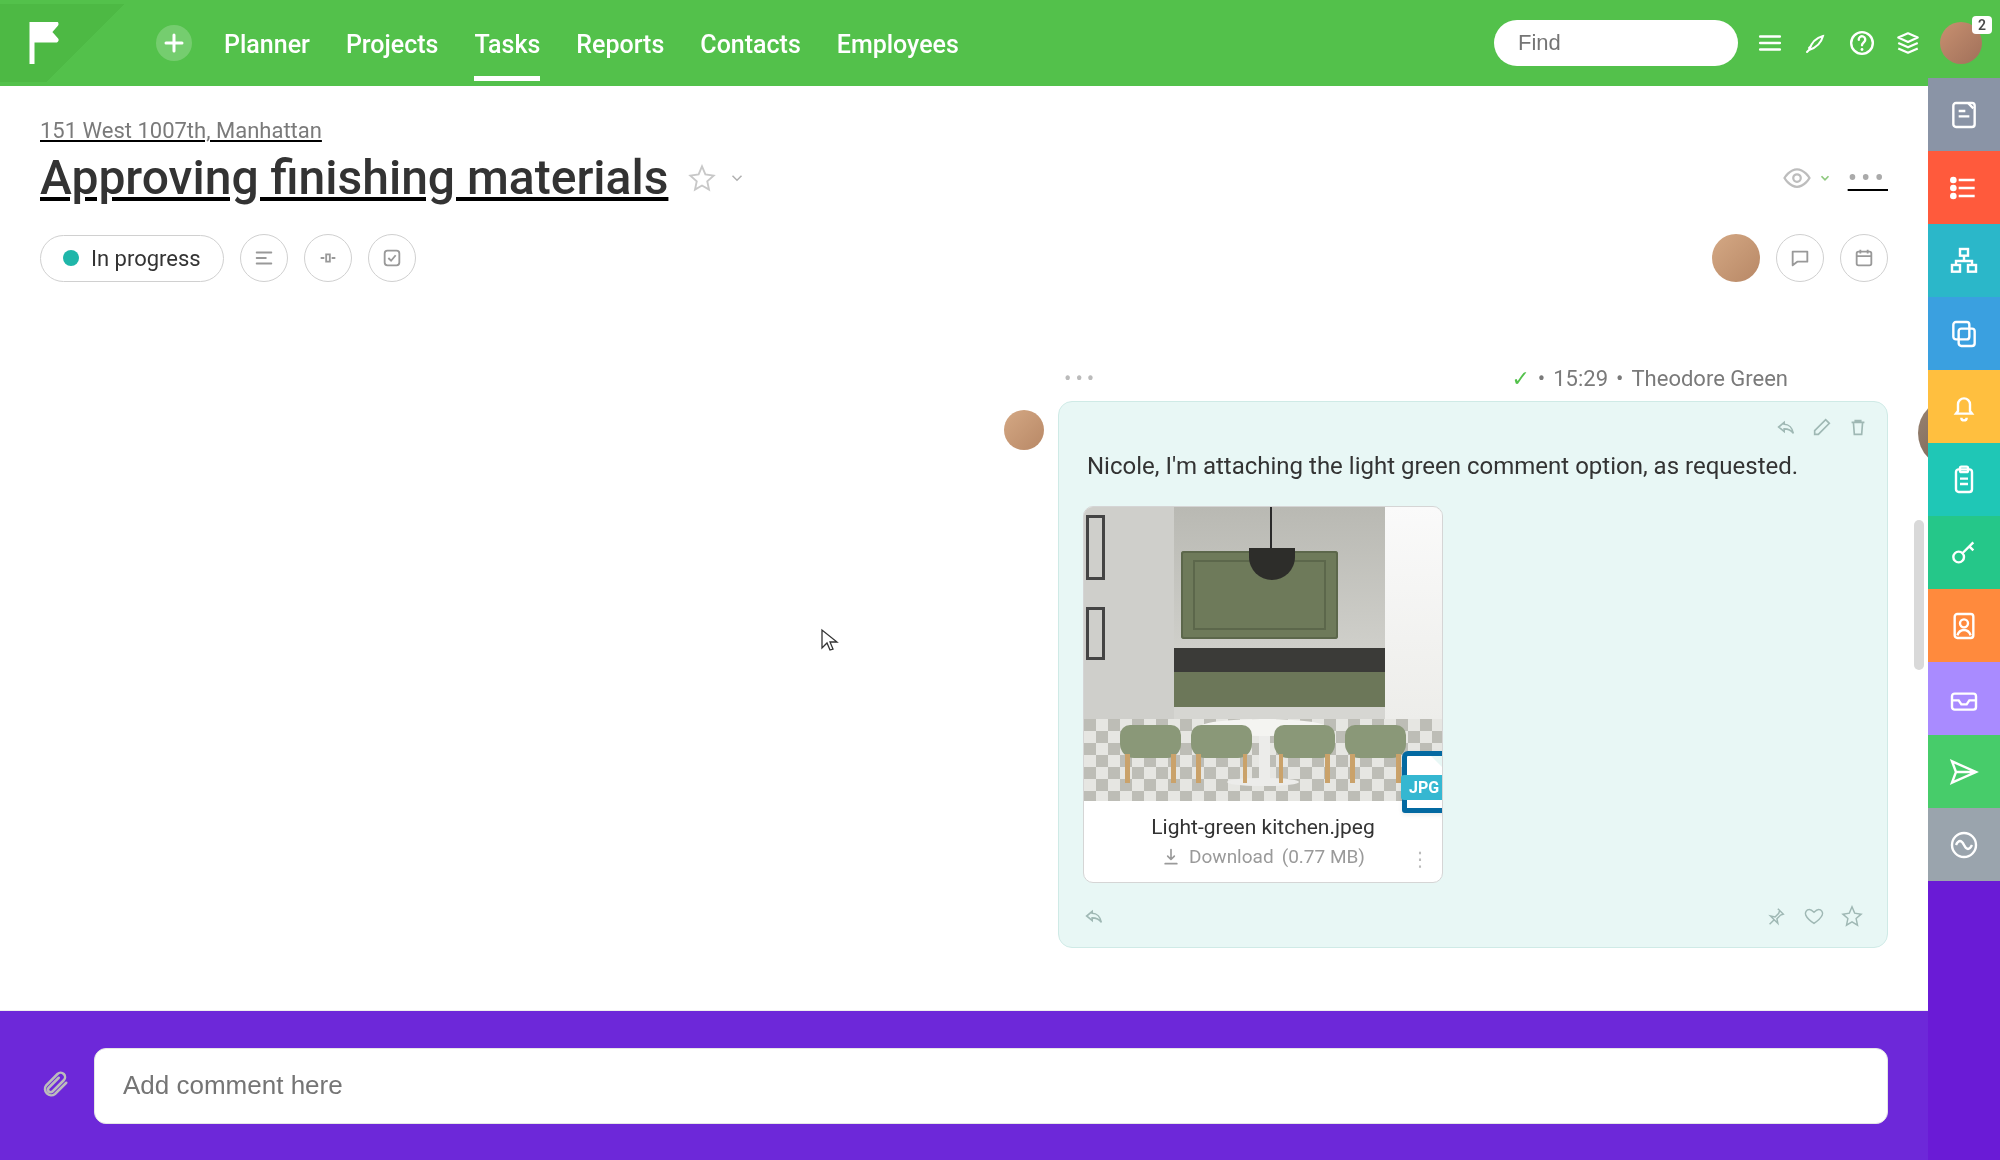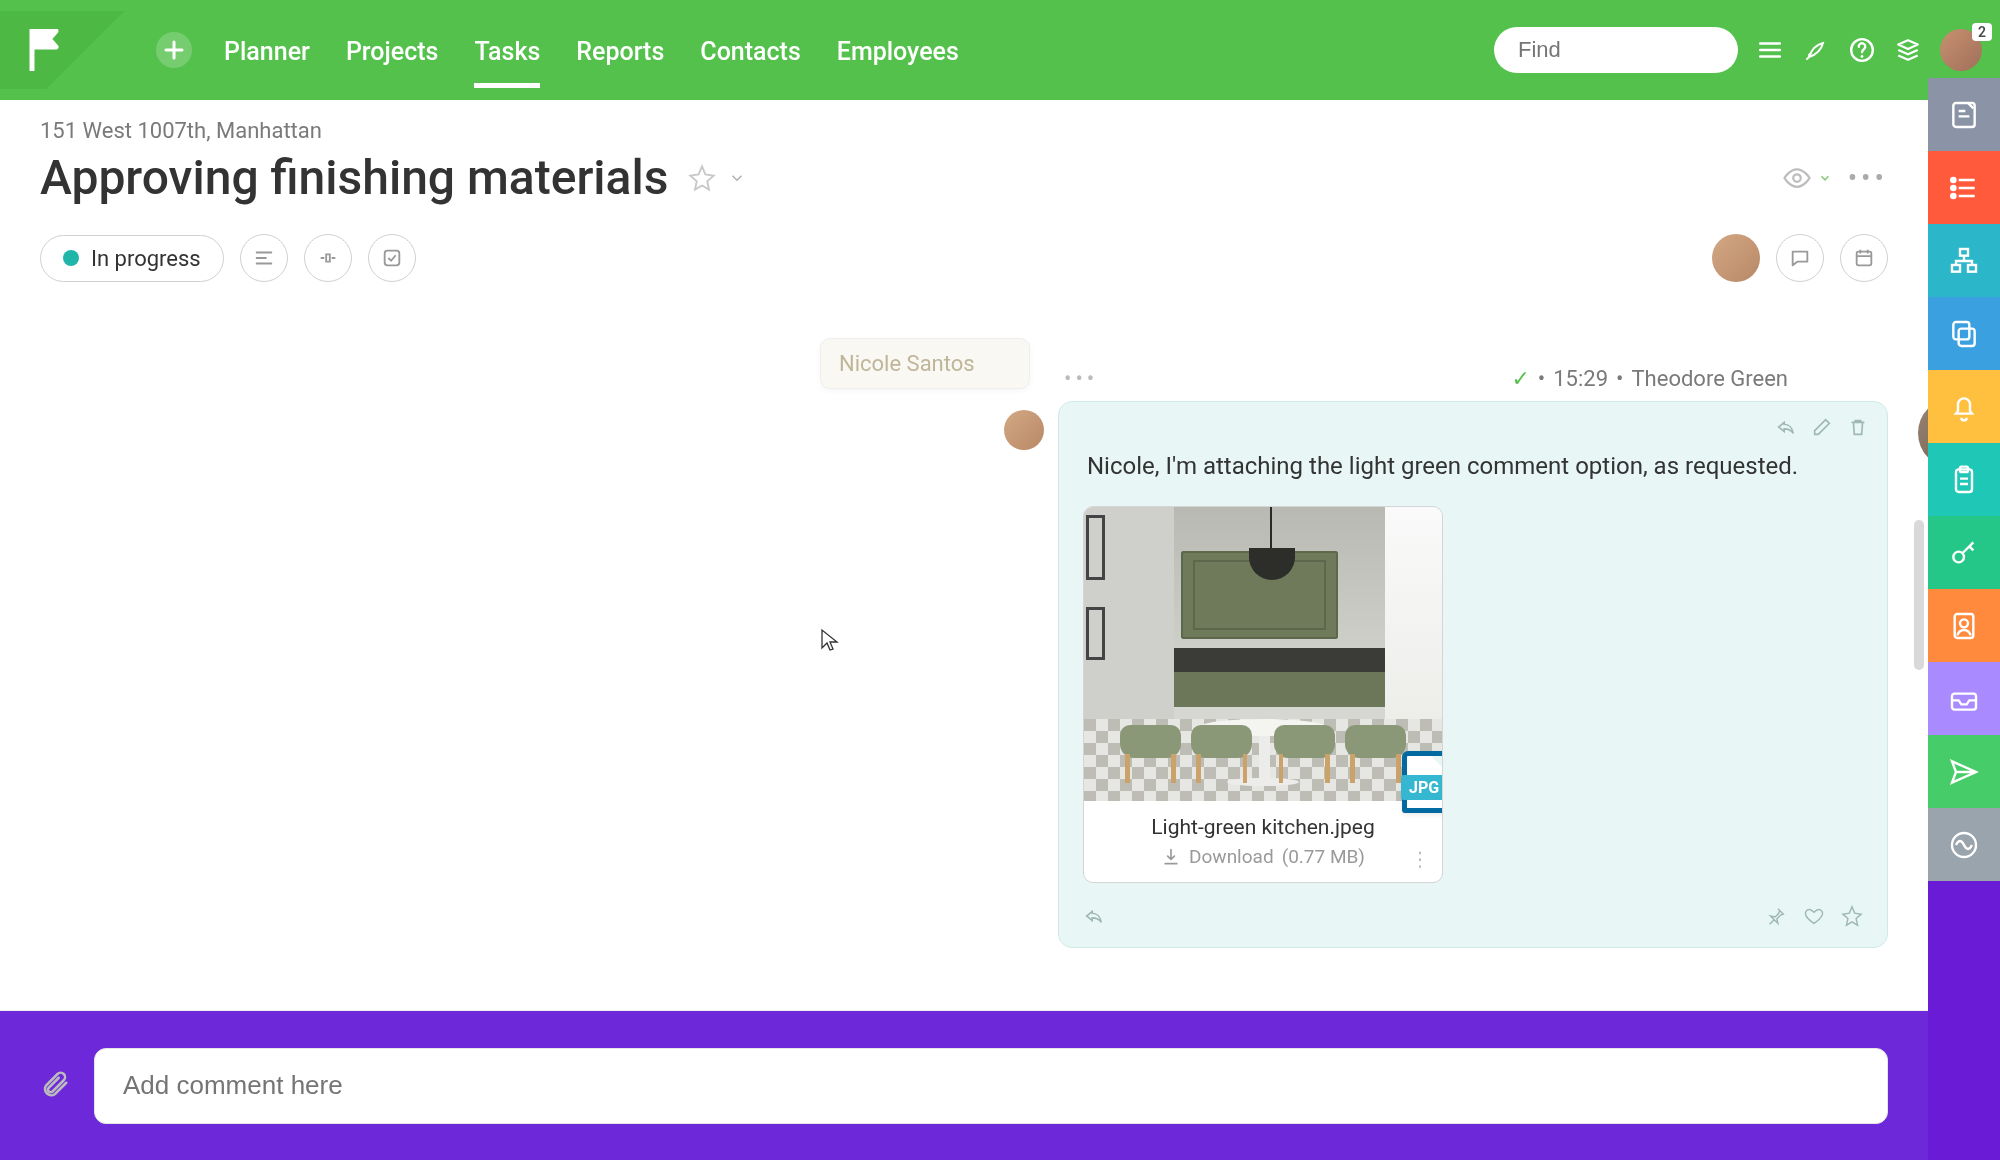--- a/index.html
+++ b/index.html
@@ -1,19 +1,19 @@
 <!DOCTYPE html>
 <html><head>
 <meta charset="utf-8">
 <style>
 * { box-sizing: border-box; margin: 0; padding: 0; }
 html, body { width: 2000px; height: 1160px; font-family: -apple-system, BlinkMacSystemFont, "Segoe UI", Roboto, sans-serif; overflow: hidden; background: #fff; }
 
 
-.topnav { height: 100px; background: #53c14b; display: flex; align-items: center; padding: 0 18px 0 0; color: #fff; position: relative; }
+.topnav { height: 86px; background: #53c14b; display: flex; align-items: center; padding: 0 18px 0 0; color: #fff; position: relative; }
 .logo-wrap { width: 148px; height: 78px; display: flex; align-items: center; justify-content: flex-start; padding-left: 28px; position: relative; background: linear-gradient(135deg, #4db944 0%, #4db944 55%, #53c14b 55%); }
 .logo-wrap::after { content:""; position:absolute; right:-15px; top:0; width:0; height:0; border-top:39px solid transparent; border-bottom:39px solid transparent; border-left:15px solid #4db944; display:none; }
 .logo-flag { width: 34px; height: 42px; }
 .plus-circle { width: 36px; height: 36px; border-radius: 50%; background: rgba(255,255,255,.2); display:flex; align-items:center; justify-content:center; margin: 0 32px 0 8px; cursor:pointer; }
 .nav-items { display:flex; gap:36px; }
 .nav-item { font-size: 25px; font-weight:500; color:#fff; cursor:pointer; padding: 24px 0 22px; position:relative; }
 .nav-item.active::after { content:""; position:absolute; left:0; right:0; bottom:0; height:5px; background:#fff; }
 .nav-right { margin-left:auto; display:flex; align-items:center; gap:18px; }
 .search { width: 244px; height: 46px; background:#fff; border-radius:23px; display:flex; align-items:center; padding:0 14px; gap:10px; }
 .search input { border:none; outline:none; font-size:22px; color:#701a75; flex:1; background:transparent; }
@@ -23,21 +23,21 @@
 .badge-top { position:absolute; top:-6px; right:-10px; background:#fff; color:#4a4a4a; font-size:14px; font-weight:600; padding:1px 6px; border-radius:4px; }
 
 
 .rsb { position:absolute; right:0; top:78px; bottom:0; width:72px; display:flex; flex-direction:column; }
 .rsb-item { flex:0 0 73px; display:flex; align-items:center; justify-content:center; cursor:pointer; }
 .rsb-item svg { width:32px; height:32px; }
 .rsb-fill { flex:1; background:#6a1bd6; }
 
 
 .content { position:absolute; left:0; right:72px; top:78px; bottom:0; display:flex; flex-direction:column; }
-.header { padding: 40px 40px 10px; }
+.header { padding: 40px 40px 10px; text-decoration: underline; }
 .breadcrumb { color:#7a7a7a; font-size:22px; margin-bottom:6px; }
 .title-row { display:flex; align-items:center; gap:20px; }
 .title { font-size:48px; font-weight:500; color:#333; }
 .title-actions { display:flex; gap:12px; align-items:center; color:#bbb; }
 .title-star, .title-caret { cursor:pointer; }
 .header-right { margin-left:auto; display:flex; align-items:center; gap:16px; color:#aaa; }
 .eye-toggle { display:flex; align-items:center; gap:6px; cursor:pointer; }
 .more-dots { cursor:pointer; font-size:28px; letter-spacing:4px; }
 
 .toolbar { padding: 18px 40px 24px; display:flex; align-items:center; gap:16px; }
@@ -307,21 +307,20 @@
         </div>
       <div class="tb-circle">
           <svg width="22" height="22" viewBox="0 0 24 24">
             <rect x="4" y="5" width="16" height="15" rx="2" fill="none" stroke="#999" stroke-width="2"></rect>
             <path d="M4 10h16M8 3v4M16 3v4" stroke="#999" stroke-width="2"></path>
           </svg>
         </div>
     </div>
   </div>
 
-  <div class="floating-tooltip">Nicole Santos</div>
 
   <div class="stream">
     <div class="comment-block">
       <div class="comment-dots">•••</div>
       <div class="comment-meta">
         <span class="check">✓</span>
         <span>•</span>
         <span>15:29</span>
         <span>•</span>
         <span>Theodore Green</span>

